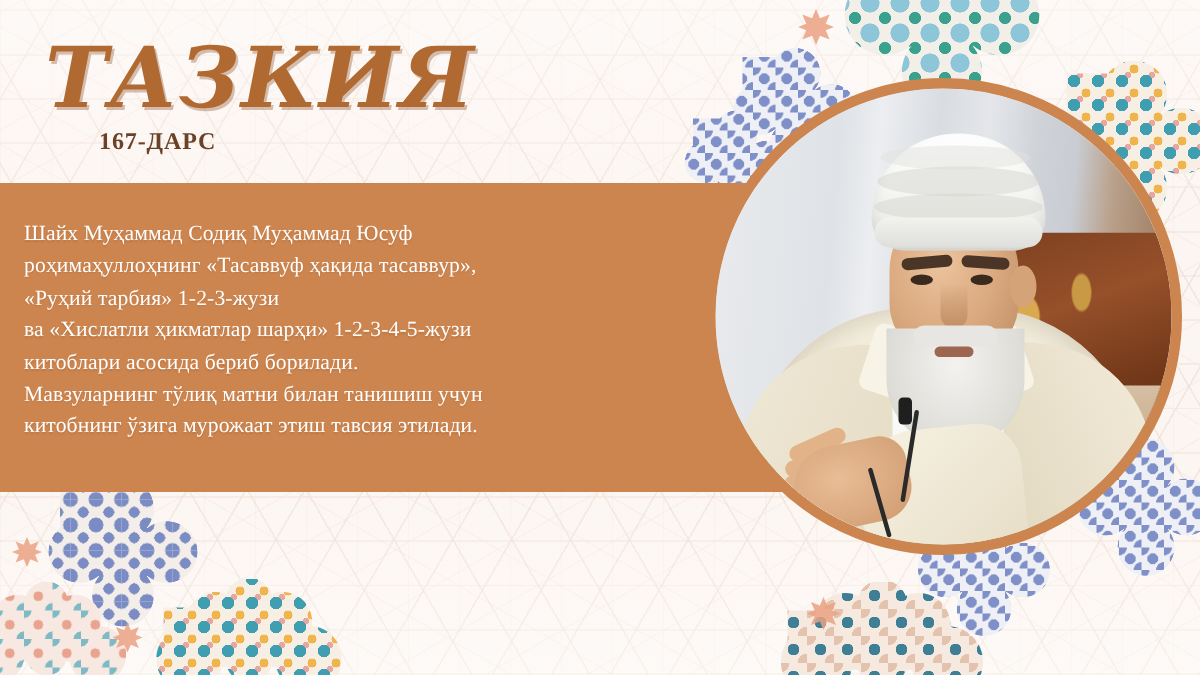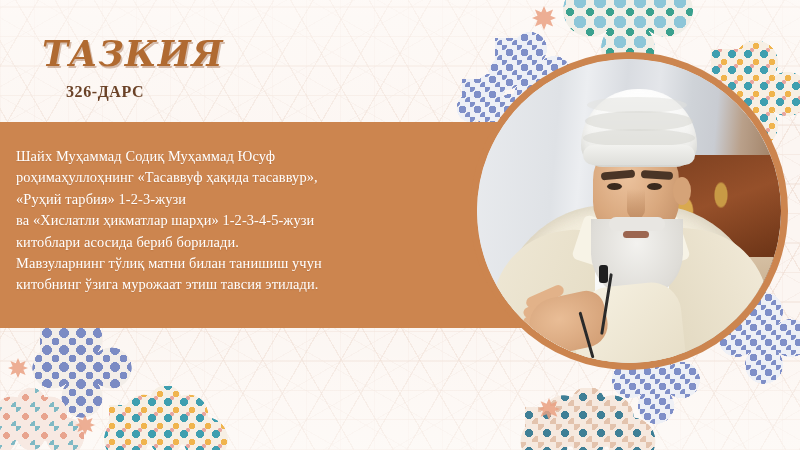--- a/index.html
+++ b/index.html
@@ -194,28 +194,28 @@
 
   
   .title-wrap {
     position: absolute;
     left: 30px;
     top: 24px;
     width: 330px;
   }
   .title {
     font-family: "DejaVu Serif", "Liberation Serif", serif;
-    font-size: 35px;
+    font-size: 56px;
     font-weight: 700;
     font-style: italic;
     color: #b06a31;
     letter-spacing: 1px;
     line-height: 1;
     text-shadow: 1.5px 2px 0 rgba(140,78,38,0.35);
-    margin: 12px;
+    margin: 0;
   }
   .subtitle {
     margin: 6px 0 0 36px;
     font-family: "Liberation Serif", "DejaVu Serif", serif;
     font-size: 16px;
     font-weight: 700;
     color: #6b4227;
     letter-spacing: 0.6px;
   }
 
@@ -485,21 +485,21 @@
   <div class="banner-text">Шайх Муҳаммад Содиқ Муҳаммад Юсуф
 роҳимаҳуллоҳнинг «Тасаввуф ҳақида тасаввур»,
 «Руҳий тарбия» 1-2-3-жузи
 ва «Хислатли ҳикматлар шарҳи» 1-2-3-4-5-жузи
 китоблари асосида бериб борилади.
 Мавзуларнинг тўлиқ матни билан танишиш учун
 китобнинг ўзига мурожаат этиш тавсия этилади.</div>
 
   <div class="title-wrap">
     <div class="title">ТАЗКИЯ</div>
-    <div class="subtitle">326-ДАРС</div>
+    <div class="subtitle">167-ДАРС</div>
   </div>
 
   <div class="photo-frame">
     <div class="photo">
       <div class="ph-backdrop"></div>
       <div class="ph-chair"></div>
       <div class="ph-chair-seat"></div>
 
       <div class="ph-robe"></div>
       <div class="ph-shoulderL"></div>

